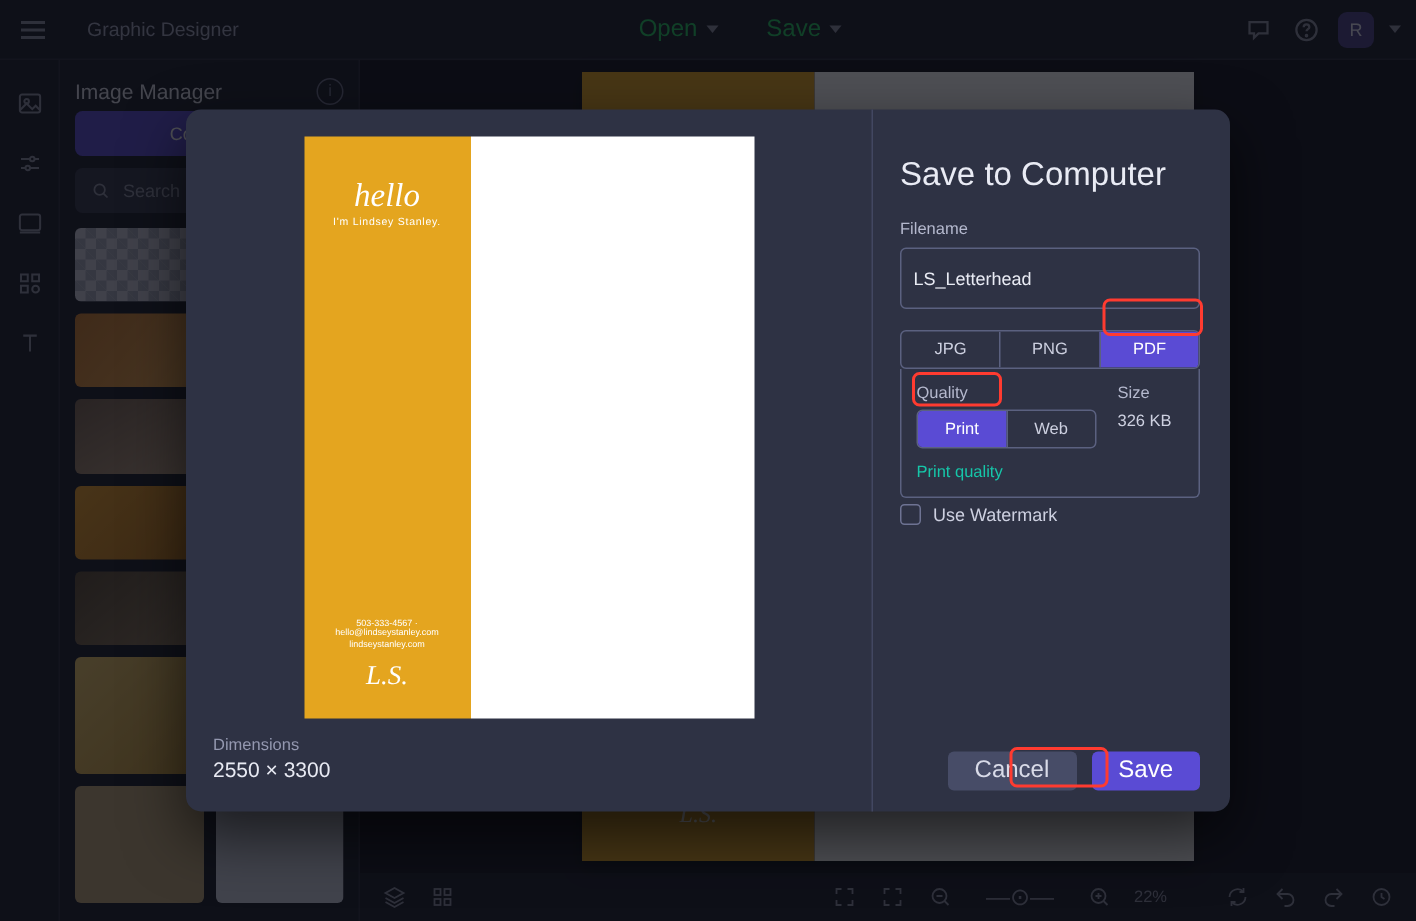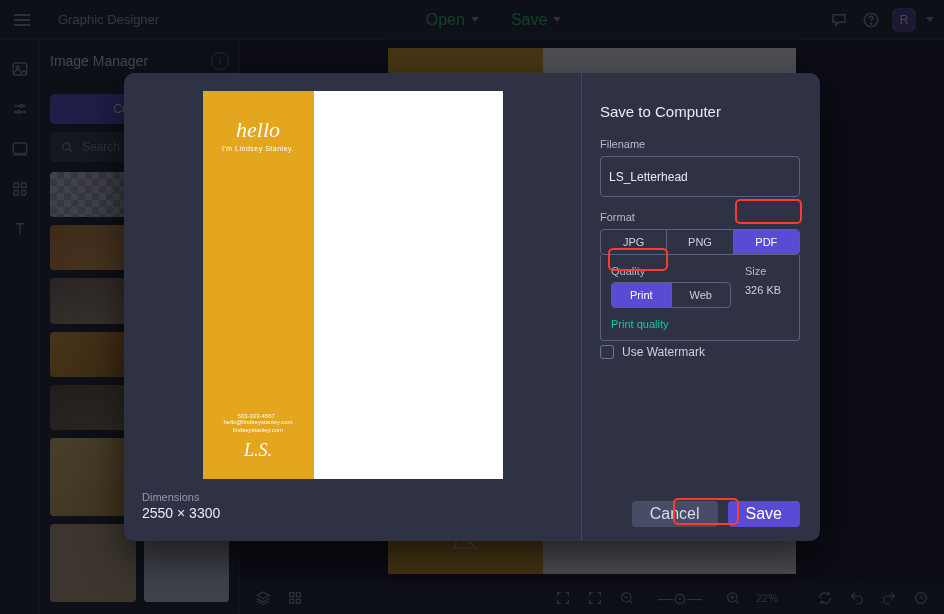--- a/index.html
+++ b/index.html
@@ -17,21 +17,21 @@
     .topbar-right{margin-left:auto;display:flex;gap:10px;align-items:center}
     .tb-icon{width:22px;height:22px;cursor:pointer}
     .avatar{width:24px;height:24px;border-radius:6px;background:#4b4189;color:#e6e3f5;font-size:12px;display:flex;align-items:center;justify-content:center}
     .tb-svg{width:18px;height:18px;fill:none;stroke:#8d90a3;stroke-width:2}
     
     .leftrail{position:absolute;top:40px;left:0;width:40px;height:574px;border-right:1px solid #2b2d3c;display:flex;flex-direction:column;align-items:center;gap:18px;padding-top:18px}
     .leftrail .ico{width:22px;height:22px;cursor:pointer;display:flex;align-items:center;justify-content:center}
     .leftrail svg{width:18px;height:18px;fill:none;stroke:#8d90a3;stroke-width:1.8}
     
     .sidepanel{position:absolute;top:40px;left:40px;width:200px;height:574px;border-right:1px solid #2b2d3c;padding:12px 10px;display:flex;flex-direction:column}
-    .sp-header{display:flex;align-items:center;justify-content:space-between;margin-bottom:24px}
+    .sp-header{display:flex;align-items:center;justify-content:space-between;margin-bottom:4px}
     .sp-title{font-size:14px;color:#d9dbe6}
     .sp-info{width:18px;height:18px;border:1.5px solid #6e7189;border-radius:50%;color:#6e7189;font-size:11px;display:flex;align-items:center;justify-content:center}
     .sp-mainbtn{background:#5a4bd4;color:#fff;border-radius:5px;height:30px;font-size:12px;display:flex;align-items:center;justify-content:center;margin-bottom:8px;cursor:pointer}
     .sp-search{background:#343749;height:30px;border-radius:5px;display:flex;align-items:center;gap:8px;color:#8d90a3;font-size:12px;padding:0 10px;margin-bottom:10px}
     .sp-search svg{width:14px;height:14px;fill:none;stroke:#8d90a3;stroke-width:2}
     .thumbs{flex:1;overflow:hidden;display:flex;flex-direction:column;gap:8px}
     .row2{display:flex;gap:8px}
     .thumb{border-radius:4px;width:100%;height:78px}
     .row2 .thumb{flex:1;height:78px}
     .checker{background-image:linear-gradient(45deg,#a6a9bb 25%,transparent 25%,transparent 75%,#a6a9bb 75%),linear-gradient(45deg,#a6a9bb 25%,transparent 25%,transparent 75%,#a6a9bb 75%);background-size:14px 14px;background-position:0 0,7px 7px;background-color:#cbcddb}
@@ -69,21 +69,21 @@
     .mp-right{width:63%;background:#fff}
     .mp-hello{font:italic 22px/1 'Brush Script MT',cursive;color:#fff}
     .mp-sub{font-size:7px;color:#fff;letter-spacing:.5px;margin-top:4px}
     .mp-footer{text-align:center}
     .mp-contact{font-size:6px;color:#fff;margin-bottom:2px}
     .mp-ls{font:italic 18px/1 'Brush Script MT',cursive;color:#fff;margin-top:8px}
     .m-dims{margin-top:12px}
     .m-dims-label{font-size:11px;color:#9498b0}
     .m-dims-val{font-size:14px;color:#e8eaf3;margin-top:2px}
     .m-right{flex:1;padding:30px 20px 14px 18px;display:flex;flex-direction:column;position:relative}
-    .m-title{font-size:15px;color:#e9ebf4;margin-bottom:18px}
+    .m-title{font-size:22px;color:#e9ebf4;margin-bottom:18px}
     .m-label{font-size:11px;color:#b5b9ce;margin-bottom:6px}
     .m-input{width:100%;height:41px;background:transparent;border:1px solid #5b6180;border-radius:4px;color:#e9ebf4;font-size:12px;padding:0 8px;outline:none;margin-bottom:14px}
     .seg{display:flex;border:1px solid #5b6180;border-radius:4px;overflow:hidden;margin-bottom:0}
     .seg.fmt{width:200px}
     .seg-opt{flex:1;text-align:center;font-size:11px;color:#cdd0e0;height:24px;line-height:24px;cursor:pointer}
     .seg-opt+.seg-opt{border-left:1px solid #5b6180}
     .seg-opt.active{background:#5a4bd4;color:#fff}
     .subbox{border:1px solid #5b6180;border-top:none;border-radius:0 0 4px 4px;padding:10px;width:200px;margin-bottom:4px}
     .subrow{display:flex;gap:14px}
     .subcol{flex:1}
@@ -309,21 +309,20 @@
       <div class="m-dims-label">Dimensions</div>
       <div class="m-dims-val">2550 × 3300</div>
     </div>
   </div>
   <div class="m-right">
     <div class="m-title">Save to Computer</div>
 
     <div class="m-label">Filename</div>
     <input class="m-input" value="LS_Letterhead" style="">
 
-    <div class="m-label">Format</div>
     <div class="seg fmt">
       <div class="seg-opt">JPG</div>
       <div class="seg-opt">PNG</div>
       <div class="seg-opt active">PDF</div>
     </div>
     <div class="subbox">
       <div class="subrow">
         <div class="subcol">
           <div class="sub-label">Quality</div>
           <div class="seg q">

